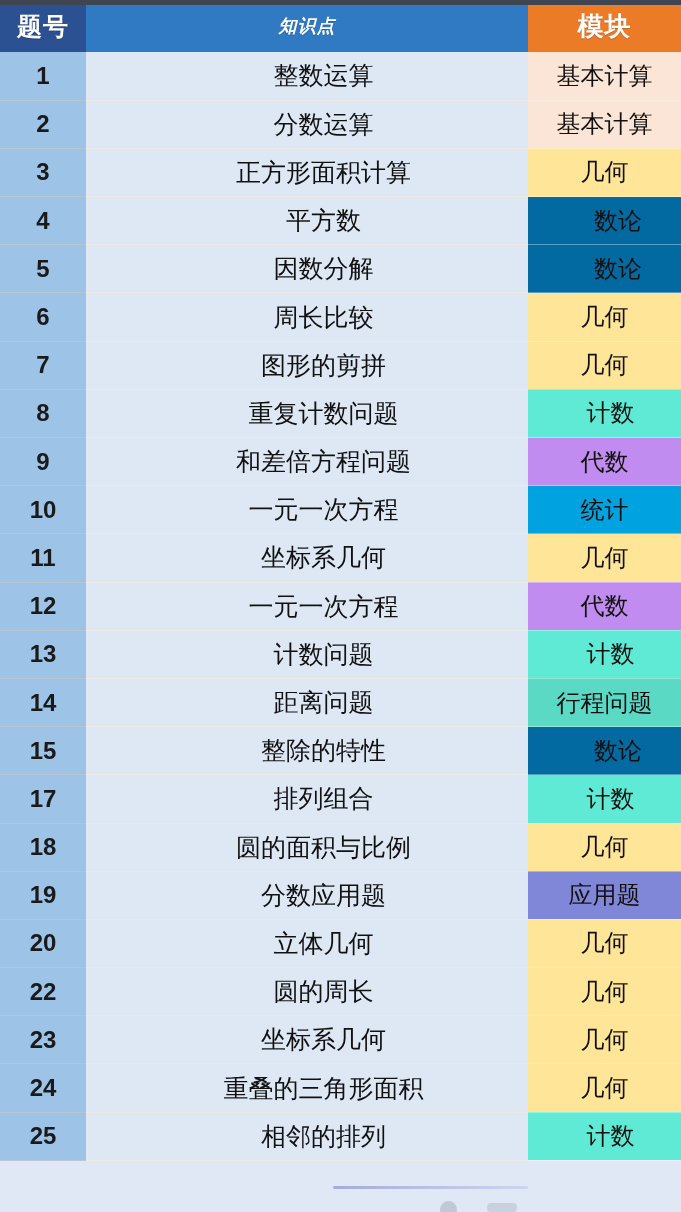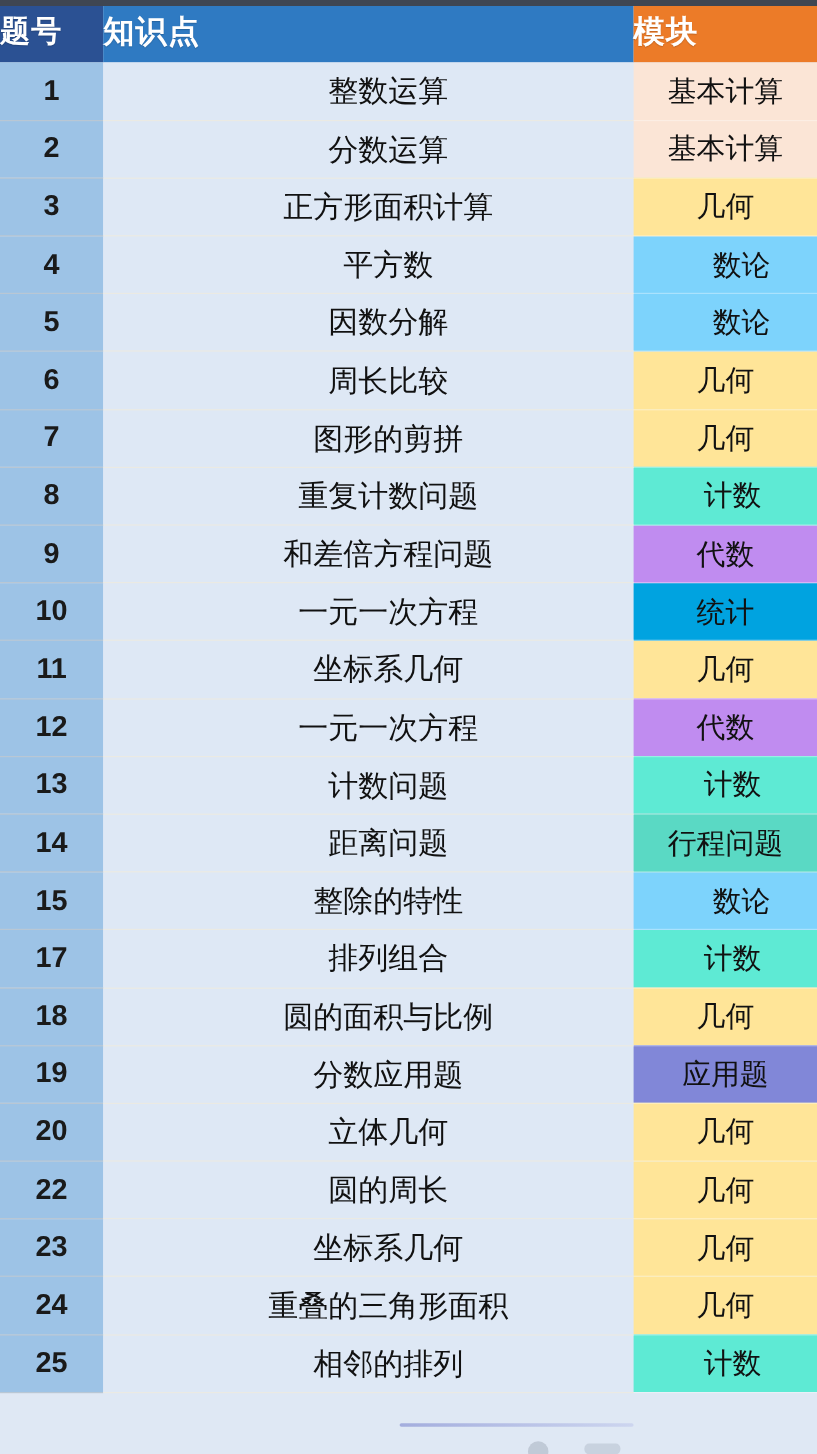--- a/index.html
+++ b/index.html
@@ -45,30 +45,30 @@
   col.c-mod  { width: 153px; }
 
   
   thead tr { height: 52px; }
 
   th {
     padding: 0;
     margin: 0;
     font-weight: bold;
     color: #ffffff;
-    text-align: left;
+    text-align: center;
     vertical-align: middle;
     font-size: 25px;
     letter-spacing: 1px;
     line-height: 1;
     border: none;
     text-shadow: 0 1px 1px rgba(0,0,0,.18);
   }
   th.h-num { background: #2b5193; font-size: 25px; }
-  th.h-kp  { background: #2f7ac2; font-size: 26px; }
+  th.h-kp  { background: #2f7ac2; font-size: 18px; font-style: italic; }
   th.h-mod { background: #ec7b28; font-size: 26px; }
 
   
   tbody tr { height: 48.2px; }
 
   td {
     padding: 0;
     margin: 0;
     text-align: center;
     vertical-align: middle;
@@ -96,21 +96,21 @@
     color: #111111;
     font-size: 24px;
     font-weight: 500;
     border-bottom: 1px solid rgba(255,255,255,.35);
     font-family: "DejaVu Sans", "Liberation Sans", sans-serif;
   }
 
   
   .m-basic { background: #fbe5d6; }
   .m-geo   { background: #ffe598; }
-  .m-num   { background: #7dd3fc; padding-left: 27px; }
+  .m-num   { background: #0369a1; padding-left: 27px; }
   .m-count { background: #5eead4; padding-left: 12px; }
   .m-alg   { background: #c08cf0; }
   .m-stat  { background: #00a3e0; }
   .m-trip  { background: #5ad9c4; }
   .m-app   { background: #8187d8; text-align: center; }
 
   
   .overlay-bar {
     position: absolute;
     left: 333px;

